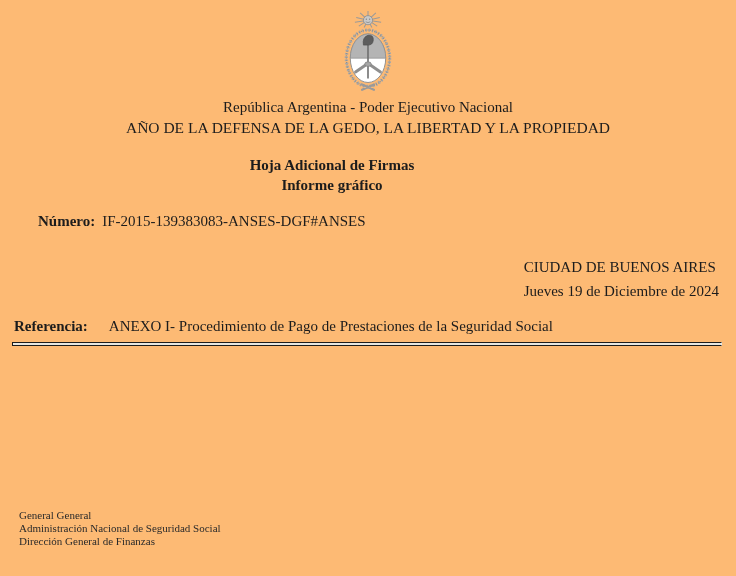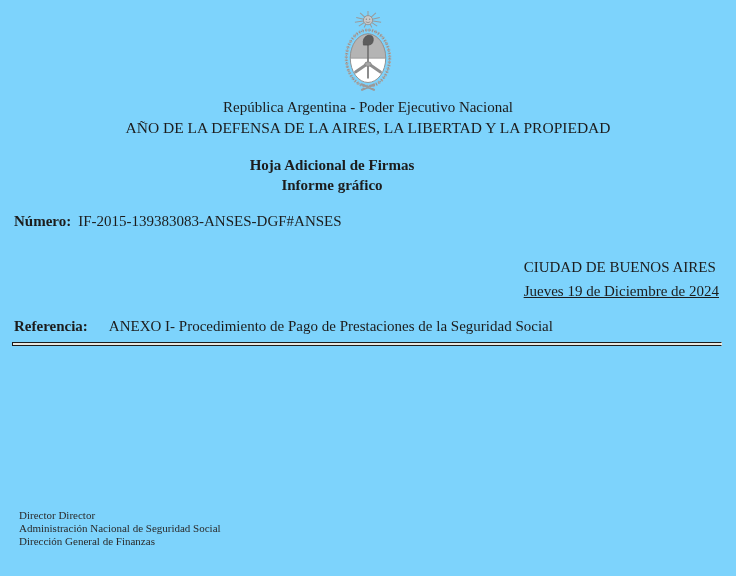--- a/index.html
+++ b/index.html
@@ -1,21 +1,21 @@
 <!DOCTYPE html>
 <html><head>
 <meta charset="utf-8">
 <style>
   * { margin: 0; padding: 0; box-sizing: border-box; }
   html, body { background: #ffffff; }
   .page {
     position: relative;
     width: 736px;
     height: 576px;
-    background: #7dd3fc;
+    background: #fdba74;
     font-family: "Liberation Serif", "DejaVu Serif", serif;
     color: #1c1c1c;
     overflow: hidden;
   }
   .coat {
     position: absolute;
     top: 11px;
     left: 0;
     width: 736px;
     text-align: center;
@@ -39,30 +39,30 @@
     font-weight: bold;
   }
   .doc-title  { font-size: 15px; line-height: 20px; }
   .doc-subtitle { font-size: 15px; line-height: 20px; }
   .numero-row {
     position: absolute;
     top: 213px;
     left: 14px;
     font-size: 15px;
   }
-  .numero-row .label { font-weight: bold; margin-right: 7px; }
+  .numero-row .label { font-weight: bold; margin-right: 7px; margin-left: 24px; }
   .city-date {
     position: absolute;
     top: 257px;
     right: 17px;
     text-align: left;
     font-size: 15px;
   }
   .city-date .city { line-height: 20px; }
-  .city-date .date { line-height: 20px; margin-top: 4px; text-decoration: underline; }
+  .city-date .date { line-height: 20px; margin-top: 4px; }
   .referencia-row {
     position: absolute;
     top: 318px;
     left: 14px;
     width: 708px;
     font-size: 15px;
   }
   .referencia-row .label { font-weight: bold; margin-right: 21px; }
   .separator {
     position: absolute;
@@ -133,21 +133,21 @@
         <line x1="69" y1="93" x2="53" y2="82" stroke="#8f8f8f" stroke-width="4.5" stroke-linecap="round"></line>
         <ellipse cx="50" cy="81" rx="5" ry="3.5" fill="#a6a6a6" stroke="#7c7c7c" stroke-width="1"></ellipse>
 
         <path d="M41,112 L59,120 M59,112 L41,120" stroke="#9a9a9a" stroke-width="3.5" stroke-linecap="round"></path>
       </svg>
     </span>
   </div>
 
   <div class="header-lines">
     <div class="header-line1">República Argentina - Poder Ejecutivo Nacional</div>
-    <div class="header-line2">AÑO DE LA DEFENSA DE LA AIRES, LA LIBERTAD Y LA PROPIEDAD</div>
+    <div class="header-line2">AÑO DE LA DEFENSA DE LA GEDO, LA LIBERTAD Y LA PROPIEDAD</div>
   </div>
 
   <div class="doc-titles">
     <div class="doc-title">Hoja Adicional de Firmas</div>
     <div class="doc-subtitle">Informe gráfico</div>
   </div>
 
   <div class="numero-row">
     <span class="label">Número:</span><span>IF-2015-139383083-ANSES-DGF#ANSES</span>
   </div>
@@ -158,18 +158,18 @@
   </div>
 
   <div class="referencia-row">
     <span class="label">Referencia:</span><span>ANEXO I- Procedimiento de Pago de Prestaciones de la Seguridad Social</span>
   </div>
 
   <div class="separator"></div>
 
 
   <div class="signature">
-    <div>Director Director</div>
+    <div>General General</div>
     <div>Administración Nacional de Seguridad Social</div>
     <div>Dirección General de Finanzas</div>
   </div>
 
 </div>
 
 </body></html>

